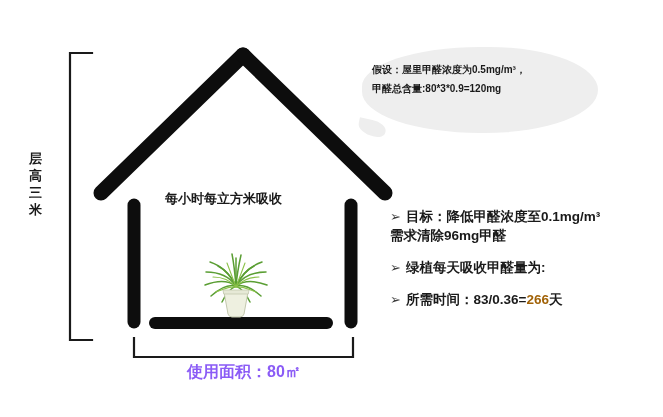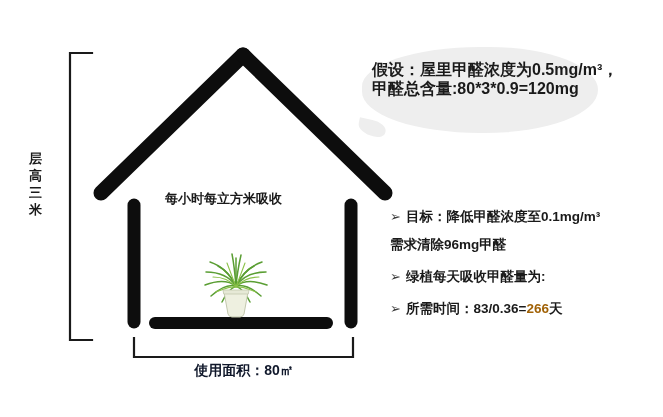--- a/index.html
+++ b/index.html
@@ -25,56 +25,56 @@
     position:absolute;left:22px;top:150px;width:28px;
     font-size:13px;color:#1a1a1a;font-weight:bold;
     line-height:17px;text-align:center;
     letter-spacing:1px;
   }
   .height-label span{display:block;}
 
   
   .area-label{
     position:absolute;left:133px;top:362px;width:222px;
-    text-align:center;font-size:14px;font-weight:bold;color:#0f172a;
+    text-align:center;font-size:16px;font-weight:bold;color:#8b5cf6;
     white-space:nowrap;
   }
 
   
   .bubble{
     position:absolute;left:362px;top:47px;width:236px;height:86px;
     background:#eeeeee;
     border-radius:50% 46% 48% 50% / 46% 50% 50% 48%;
   }
   .bubble-tail{
     position:absolute;left:358px;top:120px;width:28px;height:16px;
     background:#eeeeee;
     border-radius:0 60% 40% 70%;
     transform:rotate(12deg);
   }
   .bubble-text{
     position:absolute;left:372px;top:60px;width:260px;
-    font-size:16px;font-weight:bold;color:#1a1a1a;
+    font-size:10px;font-weight:bold;color:#1a1a1a;
     line-height:19px;white-space:nowrap;
   }
   .bubble-text div{white-space:nowrap;}
 
   
   .bullets{
     position:absolute;left:390px;top:208px;width:268px;
     font-size:13.5px;font-weight:bold;color:#1a1a1a;
   }
   .bullet-item{margin-bottom:14px;}
   .bullet-row{display:flex;align-items:flex-start;line-height:18px;white-space:nowrap;}
   .bullet-mark{
     display:inline-block;width:16px;flex:0 0 16px;
     color:#3a3a3a;font-size:13px;line-height:18px;
   }
   .bullet-l1{white-space:nowrap;}
-  .bullet-l2{line-height:18px;white-space:nowrap;margin-top:10px;}
+  .bullet-l2{line-height:18px;white-space:nowrap;margin-top:1px;}
   .red{color:#a16207;}
 
   
   .house-note{
     position:absolute;left:165px;top:190px;width:215px;
     font-size:13px;font-weight:bold;color:#1a1a1a;line-height:18px;
     white-space:nowrap;
   }
   .house-note div{white-space:nowrap;}
 </style>

